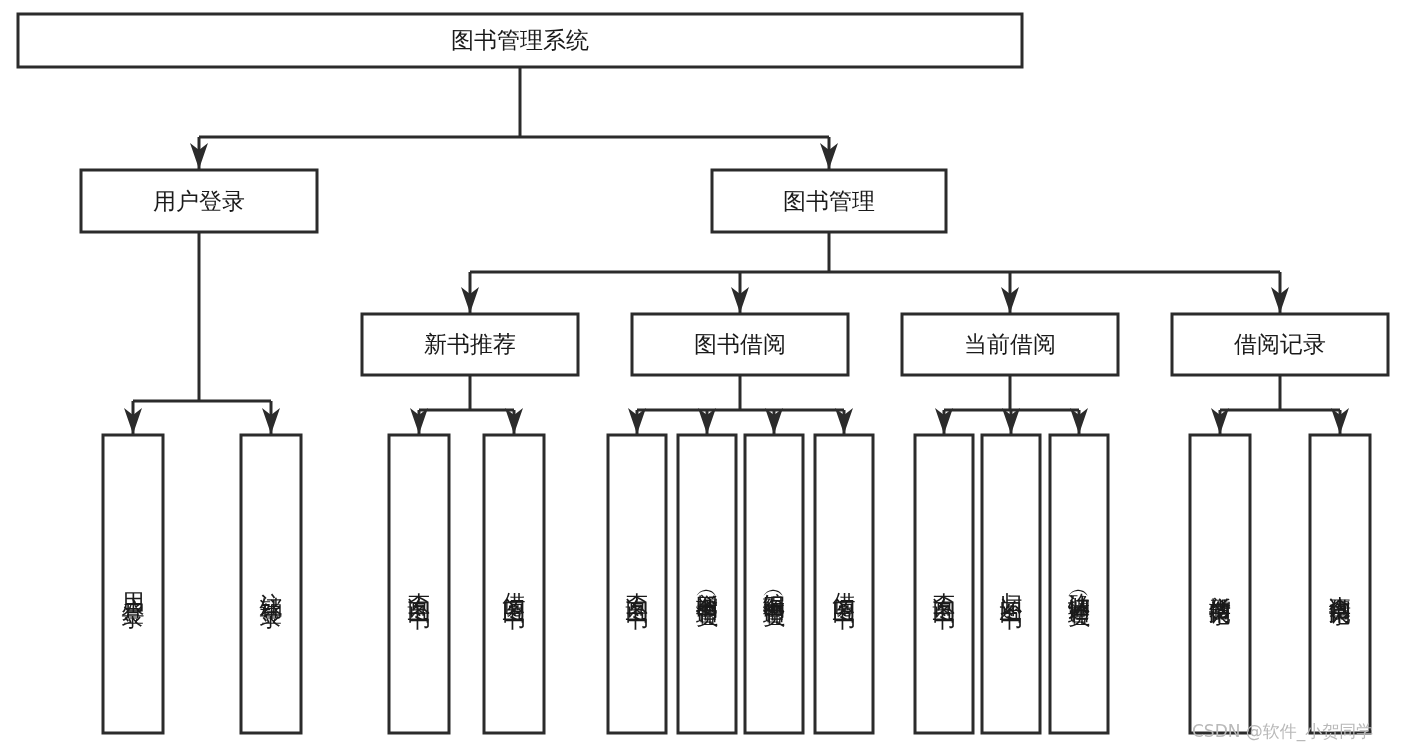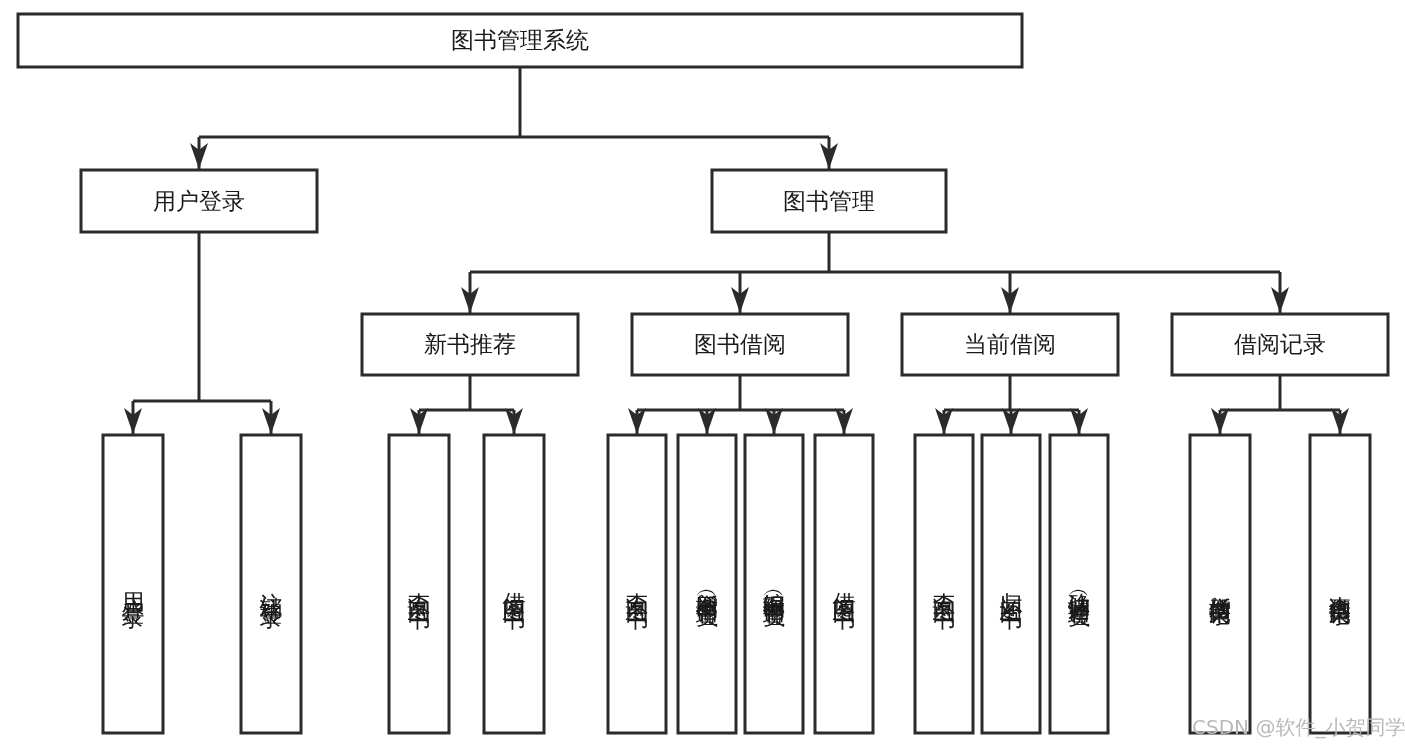--- a/index.html
+++ b/index.html
@@ -60,23 +60,24 @@
     letter-spacing: 5px;
     white-space: nowrap;
     display: flex;
     align-items: center;
     justify-content: center;
     pointer-events: none;
   }
   .watermark {
     position: absolute;
     font-family: "DejaVu Sans", "Liberation Sans", sans-serif;
-    font-size: 20px;
+    font-size: 17px;
     color: #b9b9b9;
     white-space: nowrap;
+    margin-top: 6px;
   }
 </style>
 </head>
 <body>
 
 <div id="diagram-root">
 
   <svg class="flow" viewBox="0 0 1405 747">
     <g id="edges-layer">
         <line x1="520" y1="67" x2="520" y2="137" class="link-line"></line>

